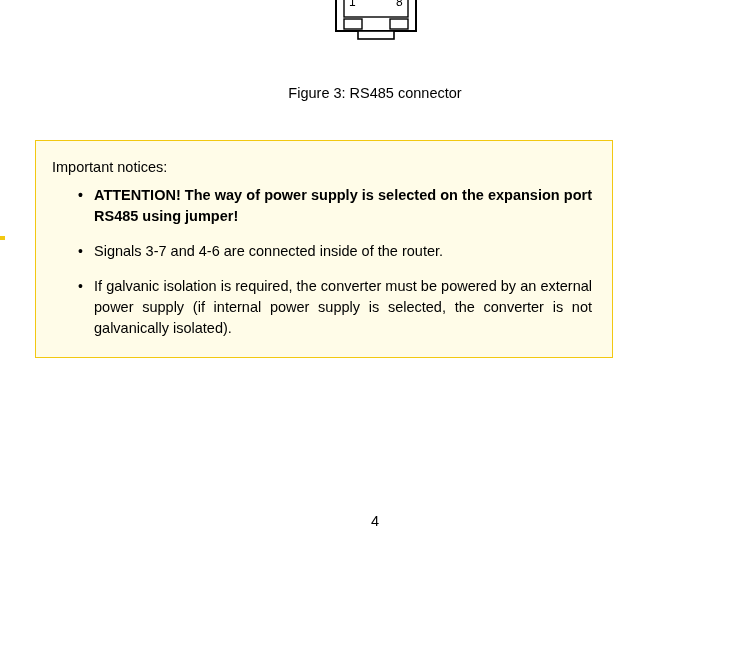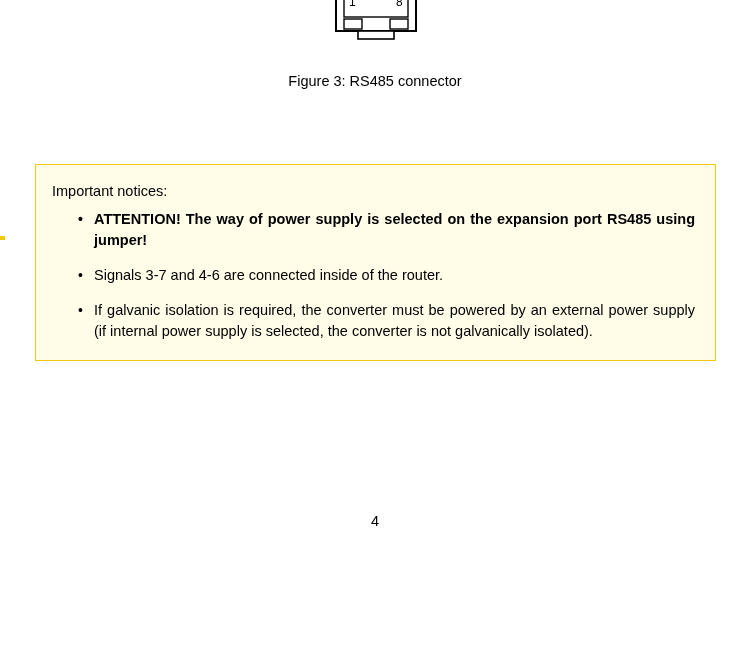--- a/index.html
+++ b/index.html
@@ -36,34 +36,34 @@
     width: 84px;
     height: 64px;
   }
   .connector svg {
     display: block;
   }
   .figure-caption {
     font-size: 14.5px;
     line-height: 18px;
     color: #000;
+    margin-top: 12px;
     text-align: center;
   }
 
   
   .notice-box {
     position: absolute;
     left: 35px;
     top: 140px;
-    width: 681px;
+    width: 578px;
     box-sizing: border-box;
     background: #fffce8;
     border: 1.5px solid #f2c811;
     padding: 12px 18px 16px 16px;
-    margin-top: 24px;
   }
   .notice-title {
     font-size: 14.5px;
     line-height: 20px;
     margin: 4px 0 8px 0;
   }
   ul.notice-list {
     list-style: none;
     margin: 0;
     padding: 0;

